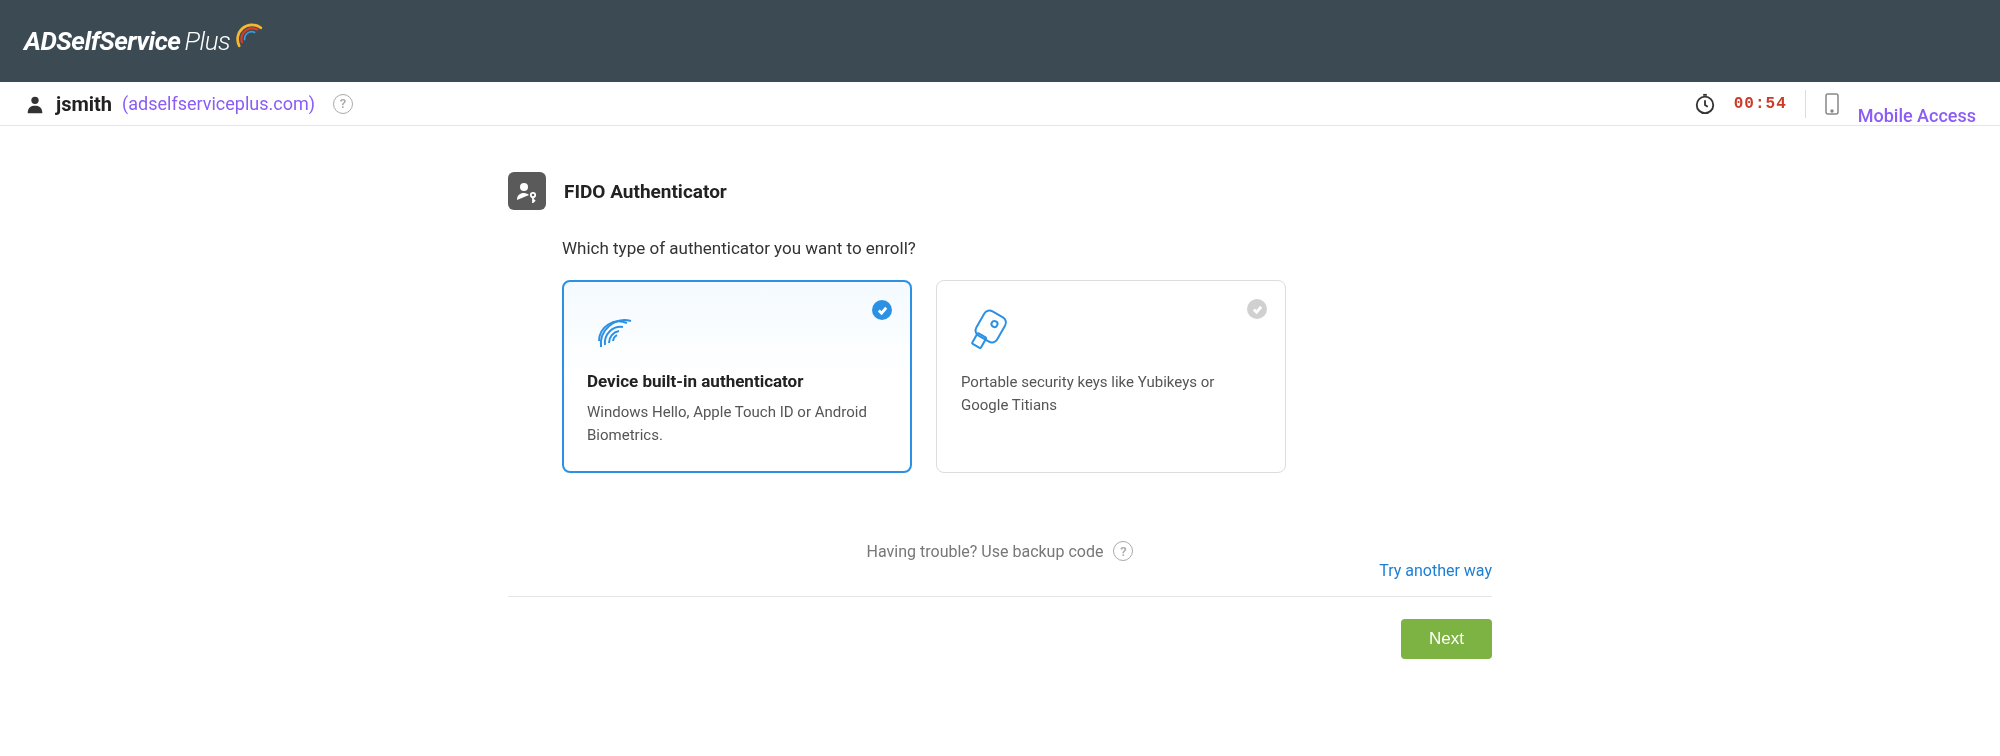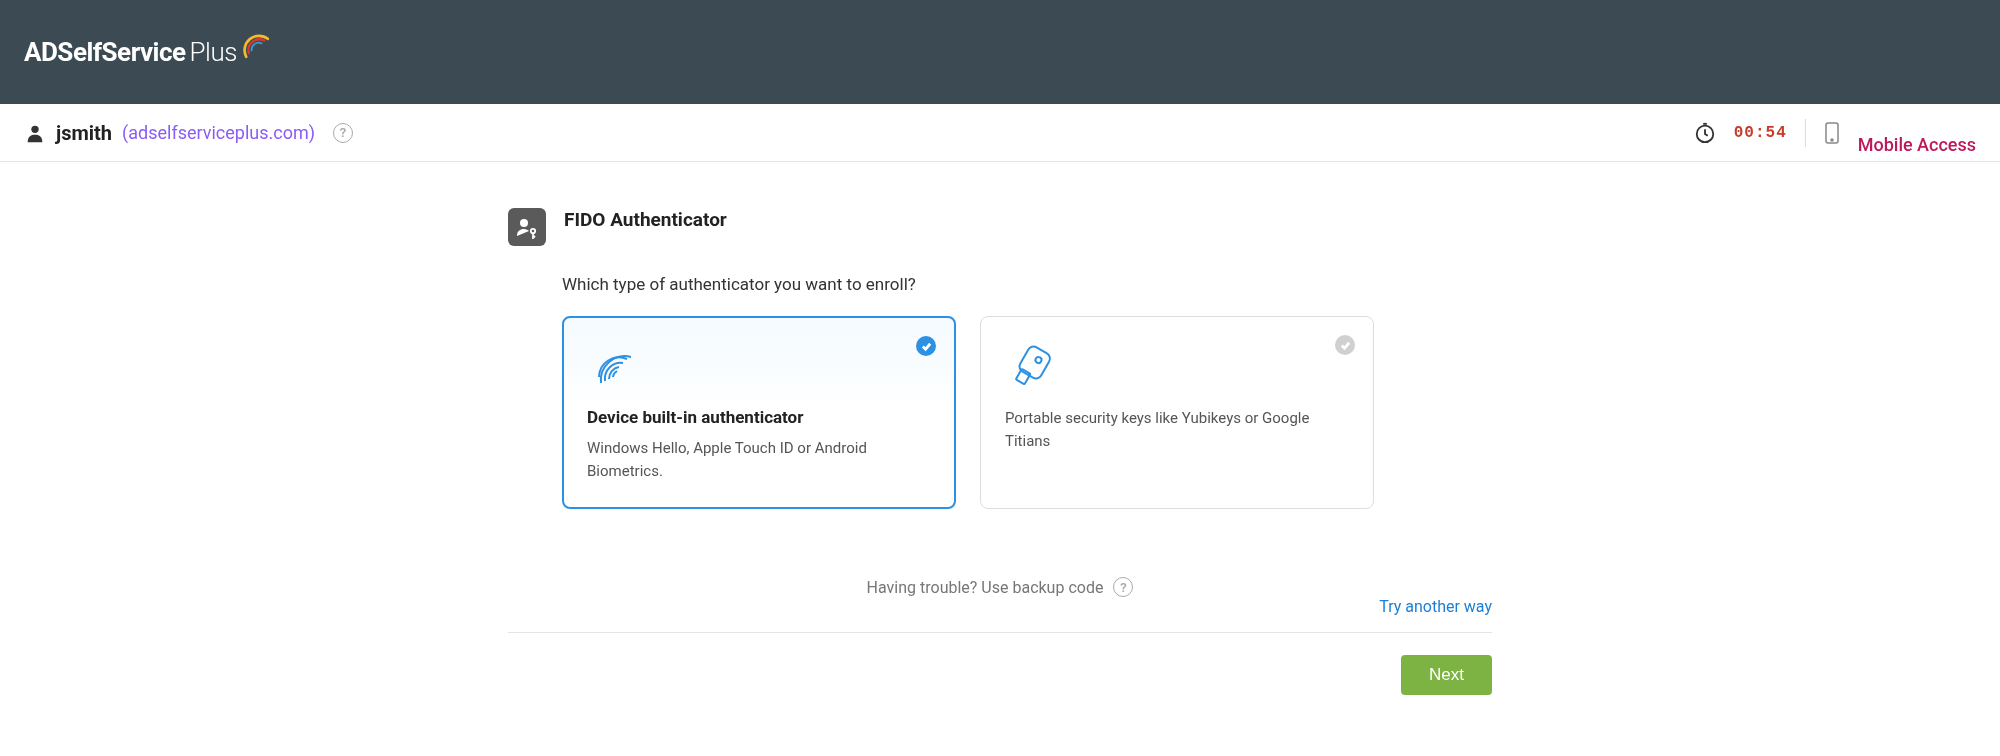--- a/index.html
+++ b/index.html
@@ -5,45 +5,46 @@
     * { box-sizing: border-box; margin: 0; padding: 0; }
     body {
       font-family: -apple-system, BlinkMacSystemFont, 'Segoe UI', Roboto, Arial, sans-serif;
       background: #fff;
       width: 2000px;
       height: 756px;
       overflow: hidden;
     }
     .top-banner {
       background: #3c4a54;
-      height: 104px;
+      height: 82px;
       display: flex;
       align-items: center;
       padding-left: 24px;
+      font-style: italic;
     }
     .logo-wrap {
       display: flex;
       align-items: center;
       gap: 4px;
     }
     .logo-text {
       color: #fff;
       font-size: 26px;
       font-weight: 400;
       letter-spacing: -0.5px;
     }
     .logo-text .bold { font-weight: 700; }
     .logo-text .plus { font-weight: 300; margin-left: 4px; }
     .logo-arc {
       width: 36px; height: 36px;
       margin-left: -2px;
       margin-top: -12px;
     }
     .user-bar {
-      height: 58px;
+      height: 44px;
       border-bottom: 1px solid #e5e5e5;
       display: flex;
       padding: 11px 24px;
     }
     .user-left { display: flex; align-items: center; gap: 10px; }
     .user-icon { width: 22px; height: 22px; fill: #333; }
     .username { font-weight: 700; font-size: 20px; color: #222; }
     .domain { color: #8b5cf6; font-size: 18px; }
     .help-circle {
       width: 20px; height: 20px;
@@ -52,29 +53,29 @@
       display: flex; align-items: center; justify-content: center;
       color: #aaa; font-size: 13px; font-weight: 600;
       margin-left: 8px;
       cursor: pointer;
     }
     .user-right { margin-left: auto; display: flex; align-items: center; gap: 18px; }
     .clock-icon { width: 22px; height: 22px; stroke: #333; fill: none; stroke-width: 2; }
     .timer { color: #c93b28; font-size: 16px; font-family: 'Courier New', monospace; font-weight: 600; letter-spacing: 1px; }
     .divider-v { width: 1px; height: 28px; background: #ddd; }
     .mobile-icon { width: 16px; height: 24px; stroke: #888; fill: none; stroke-width: 1.5; }
-    .mobile-link { color: #be185d; font-size: 18px; font-weight: 500; cursor: pointer; margin-top: 24px; }
+    .mobile-link { color: #8b5cf6; font-size: 18px; font-weight: 500; cursor: pointer; margin-top: 24px; }
     
     .content {
       max-width: 1024px;
       margin: 46px auto 0;
       padding: 0 20px;
     }
     .section-header {
-      display: flex; gap: 18px;
+      display: flex; align-items: center; gap: 18px;
       margin-bottom: 28px;
     }
     .fido-badge {
       width: 38px; height: 38px;
       background: #5a5a5a;
       border-radius: 6px;
       display: flex; align-items: center; justify-content: center;
     }
     .fido-badge svg { width: 24px; height: 24px; fill: #fff; }
     .section-title { font-size: 19px; font-weight: 700; color: #222; }
@@ -84,21 +85,21 @@
       font-size: 17px;
       color: #333;
       margin-bottom: 22px;
     }
     
     .cards {
       display: flex; gap: 24px;
       margin-left: 54px;
     }
     .card {
-      width: 394px;
+      width: 350px;
       border: 1px solid #ddd;
       border-radius: 8px;
       padding: 22px 24px 26px;
       position: relative;
       cursor: pointer;
       background: #fff;
     }
     .card.selected {
       border: 2px solid #2d91e3;
       background: linear-gradient(to bottom, #f4faff 0%, #fff 50%);

